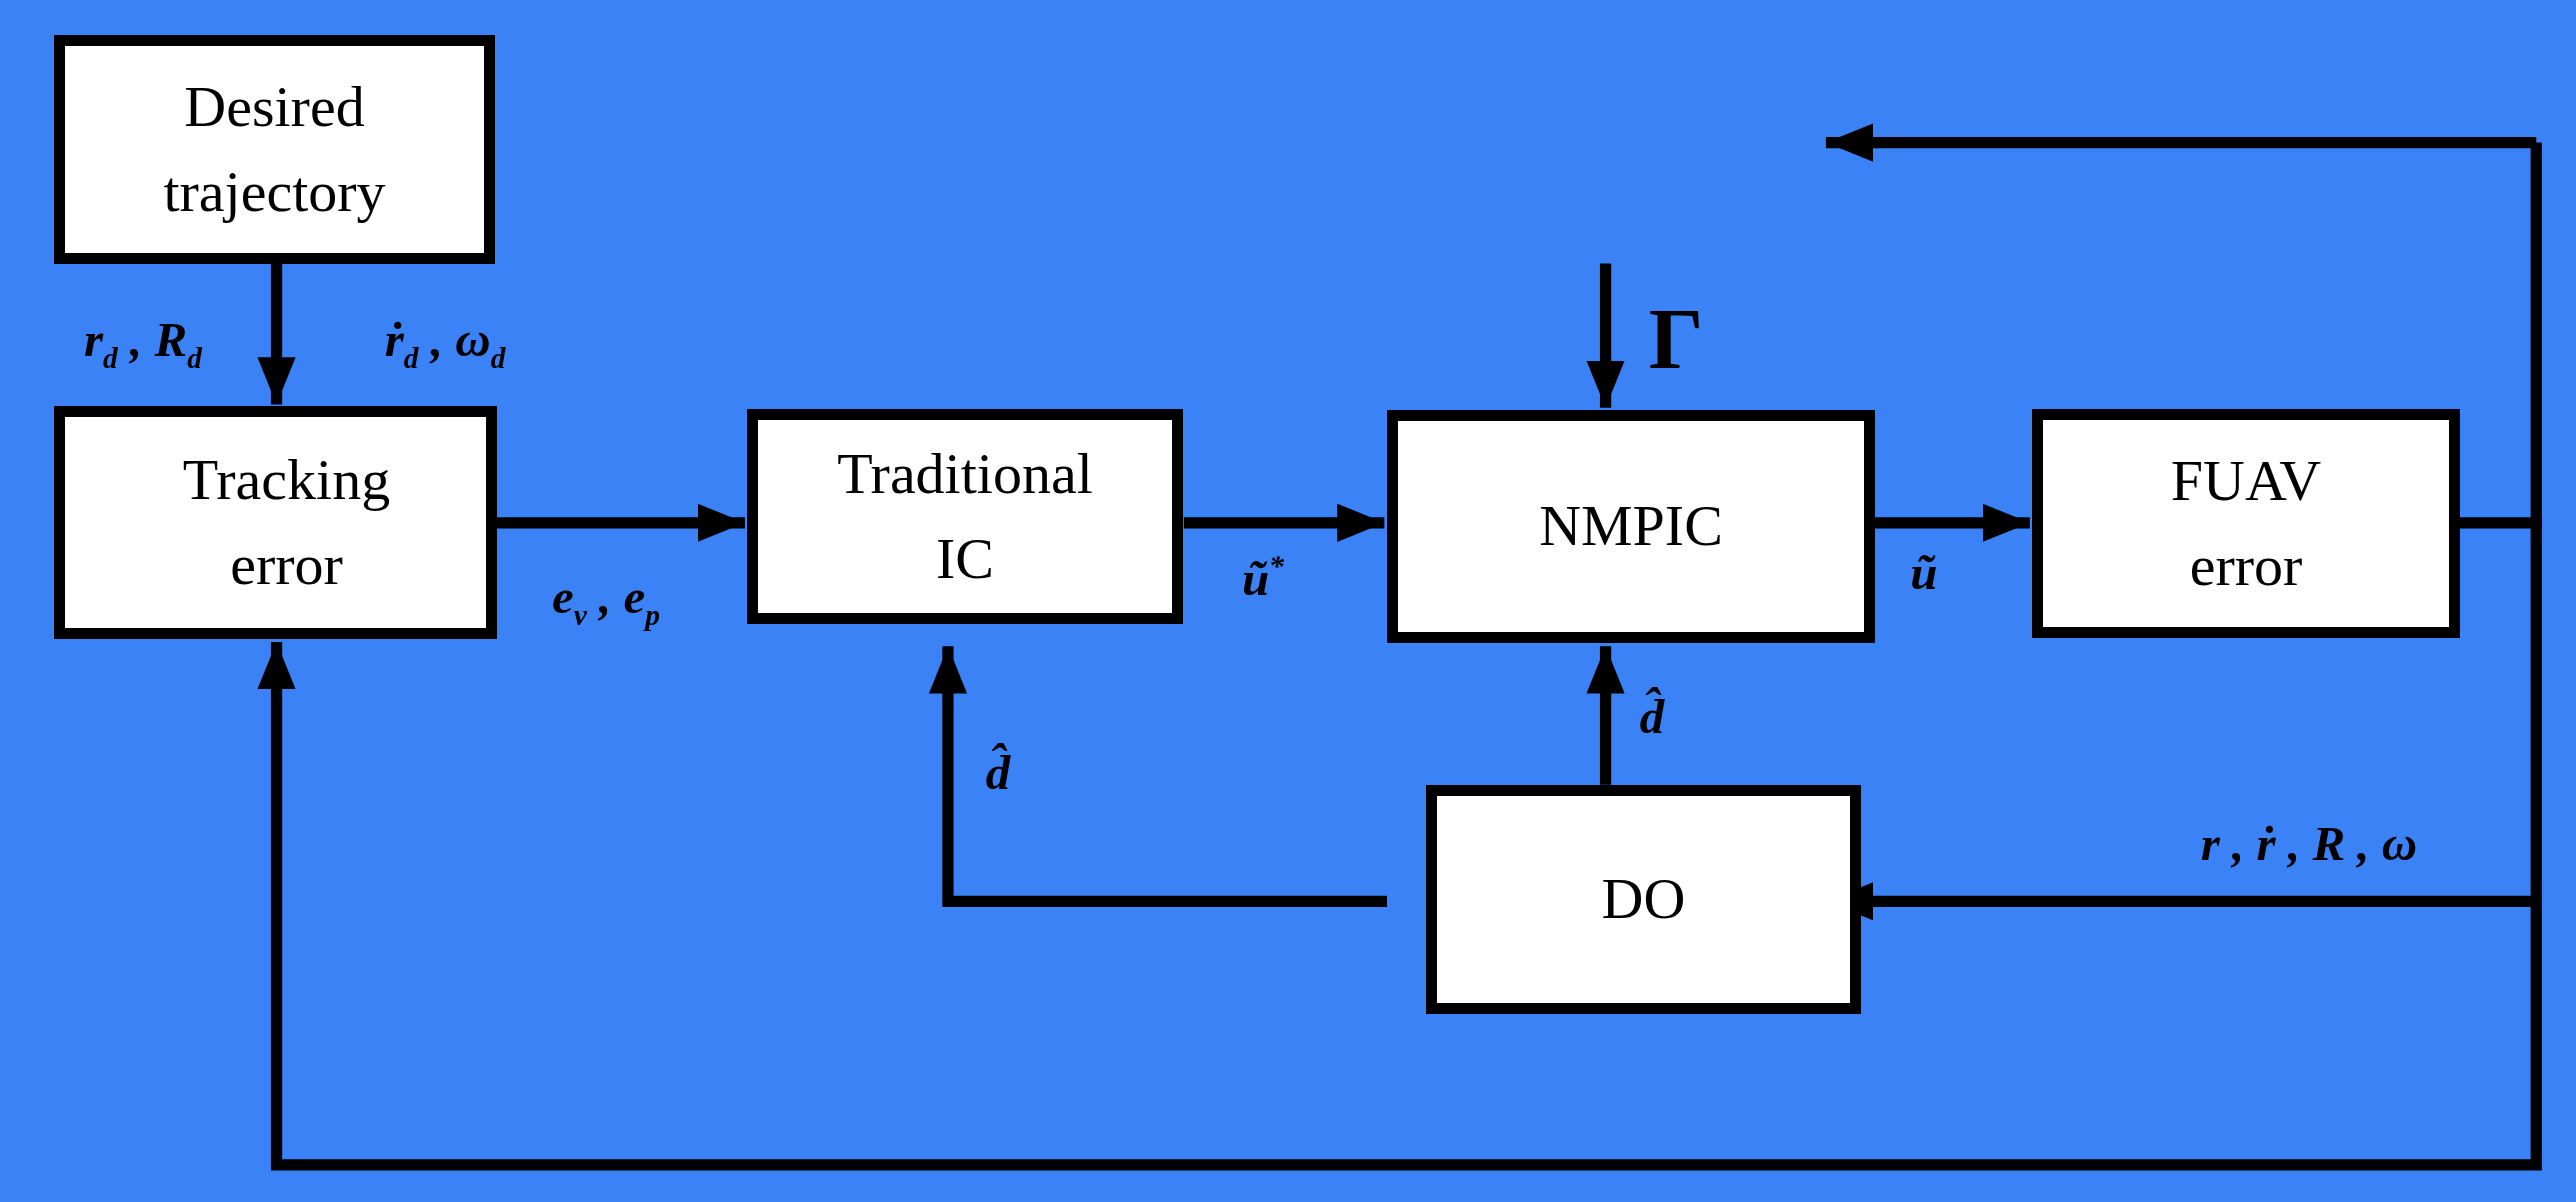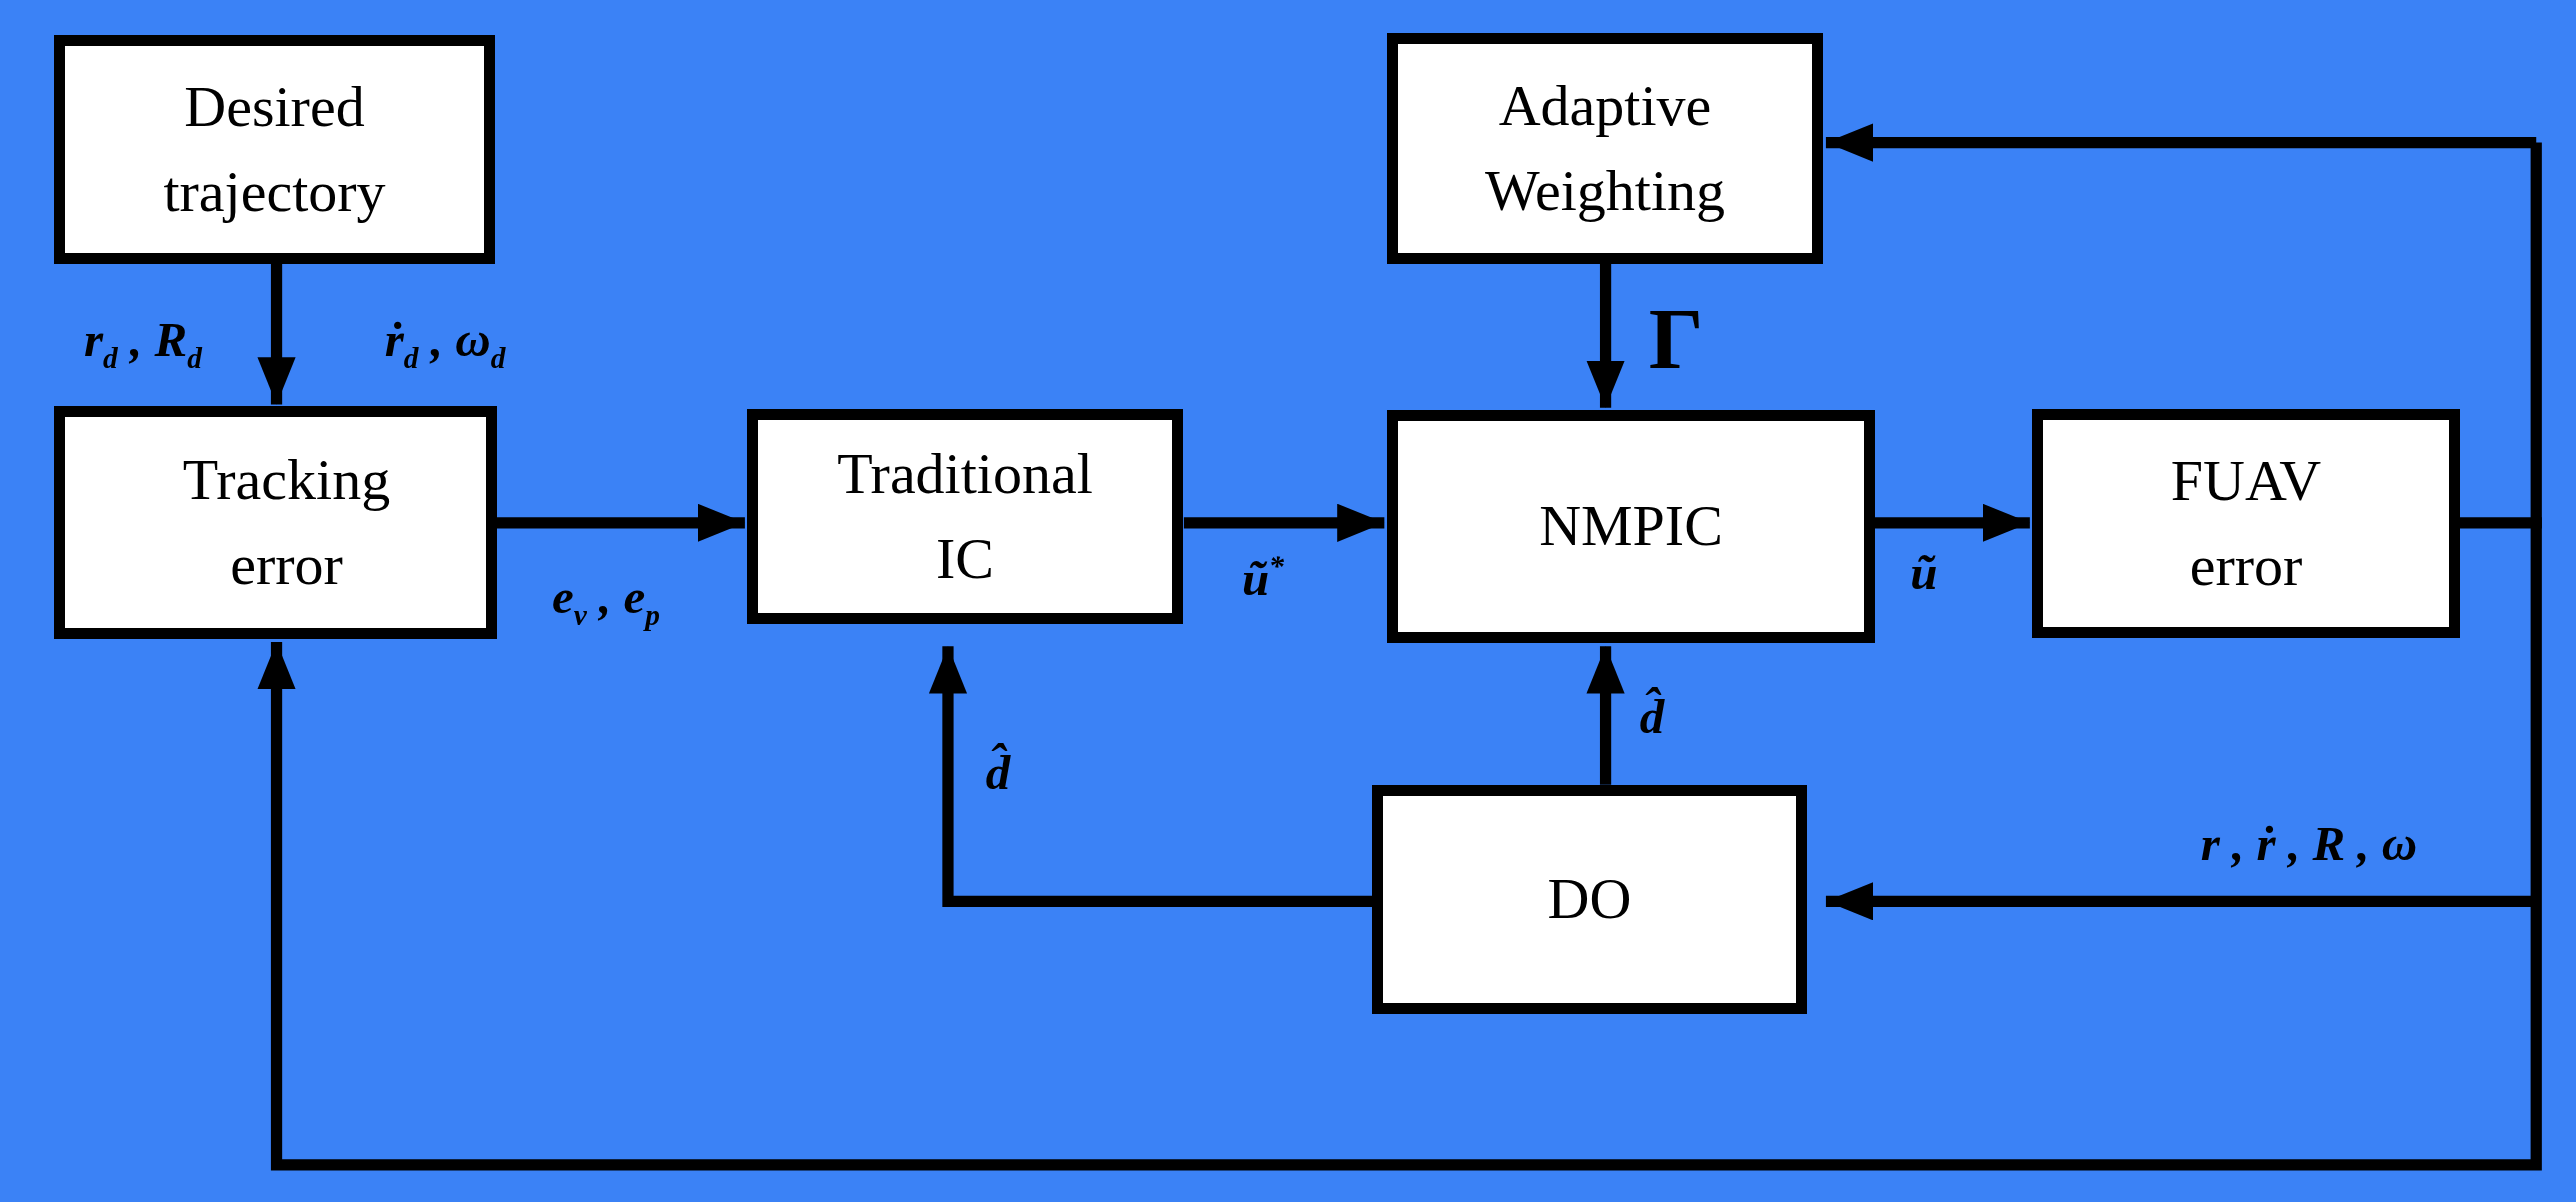--- a/index.html
+++ b/index.html
@@ -82,24 +82,22 @@
 error</div>
 
   <div class="block" style="left:747px;  top:409px; width:436px; height:215px;">Traditional
 IC</div>
 
   <div class="block" style="left:1387px; top:410px; width:488px; height:233px;">NMPIC</div>
 
   <div class="block" style="left:2032px; top:409px; width:428px; height:229px;">FUAV
 error</div>
 
-  <div class="block" style="left:1387px; top:33px;  width:436px; height:231px;">Adaptive
-Weighting</div>
 
-  <div class="block" style="left:1372px; top:785px; width:435px; height:229px;">DO</div>
+  <div class="block" style="left:1426px; top:785px; width:435px; height:229px;">DO</div>
 
   <div class="math" style="left:143px;  top:344px;"><span class="m-t">r</span><span class="m-sub">d</span><span class="m-t"> , </span><span class="m-t">R</span><span class="m-sub">d</span></div>
 
   <div class="math" style="left:445px;  top:344px;"><span class="m-t">ṙ</span><span class="m-sub">d</span><span class="m-t"> , </span><span class="m-t">ω</span><span class="m-sub">d</span></div>
 
   <div class="math" style="left:606px;  top:601px;"><span class="m-t">e</span><span class="m-sub">v</span><span class="m-t"> , </span><span class="m-t">e</span><span class="m-sub">p</span></div>
 
   <div class="math" style="left:1263px; top:577px;"><span class="m-t">ũ</span><span class="m-sup">*</span></div>
 
   <div class="math" style="left:1924px; top:572px;"><span class="m-t">ũ</span></div>

